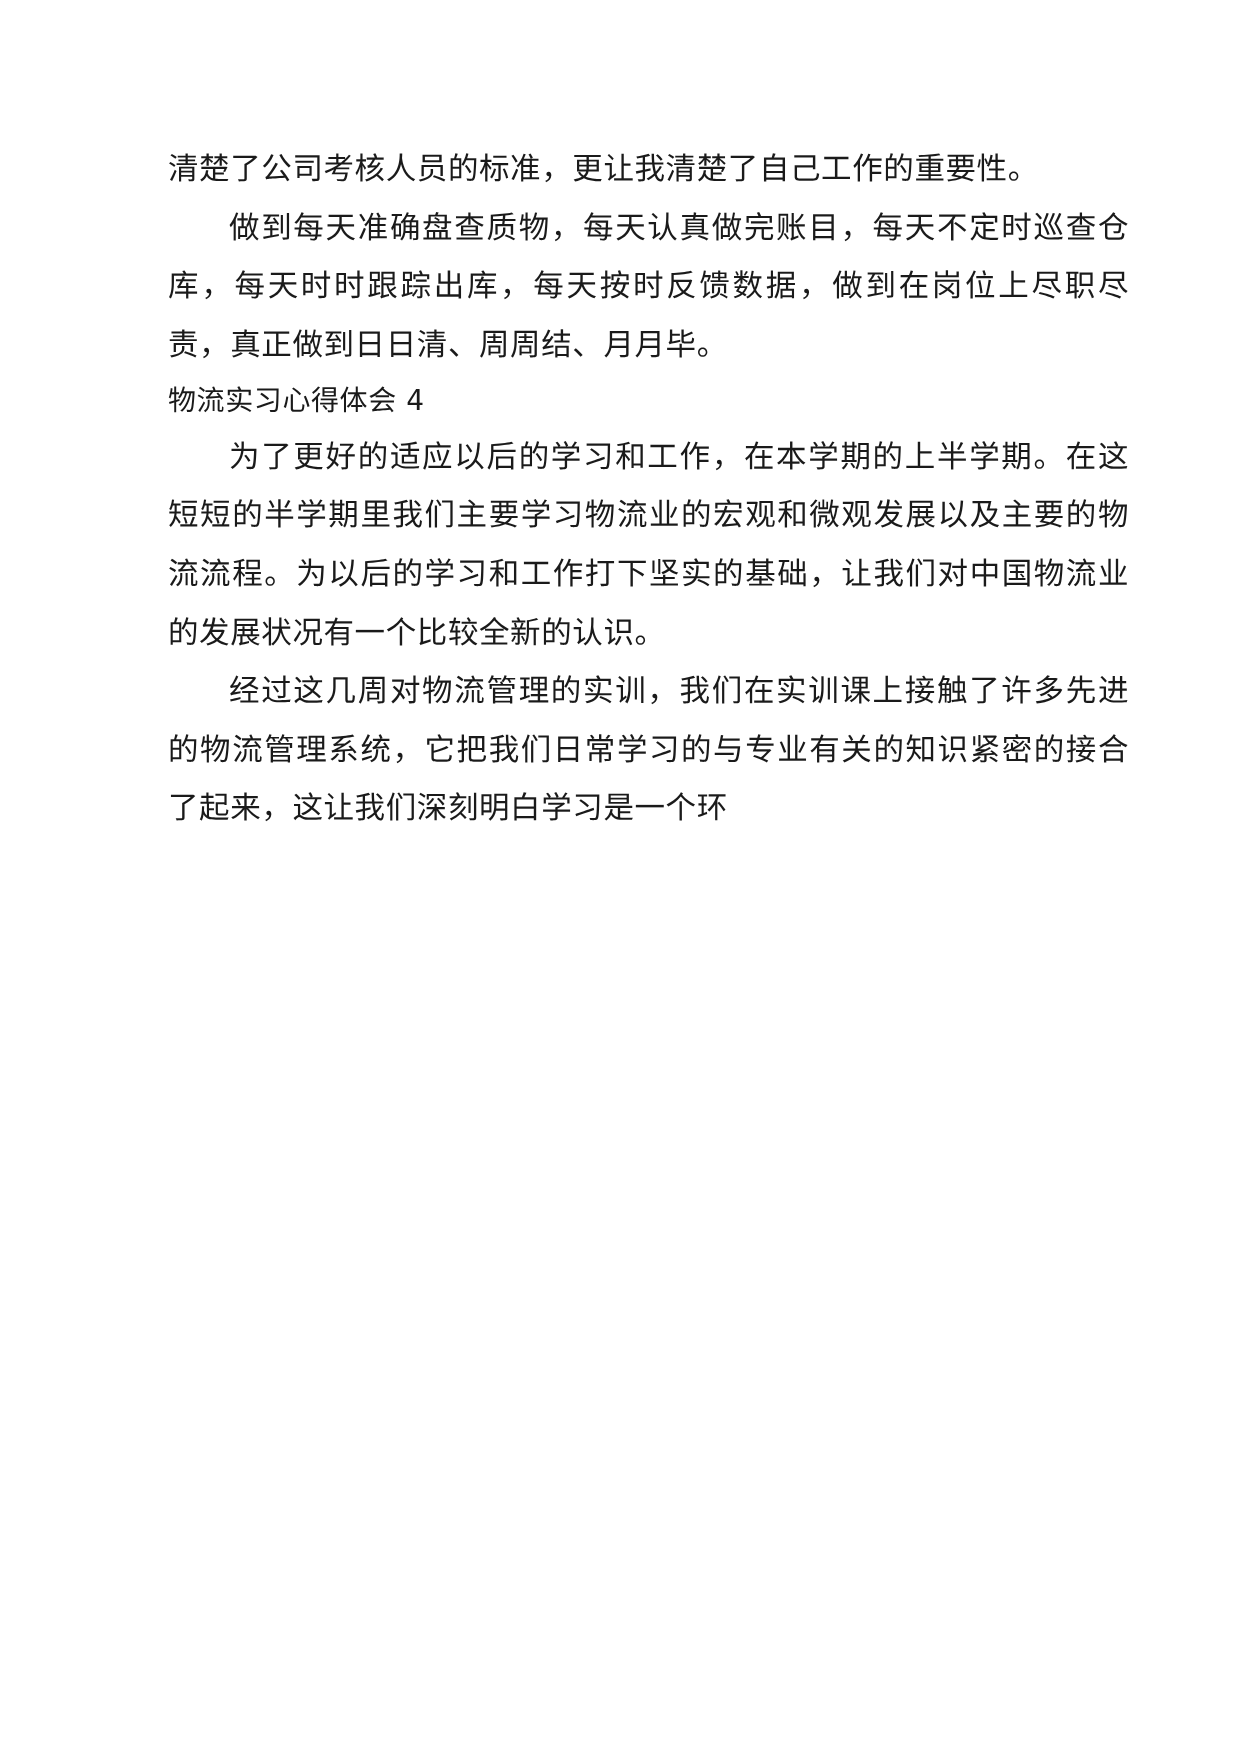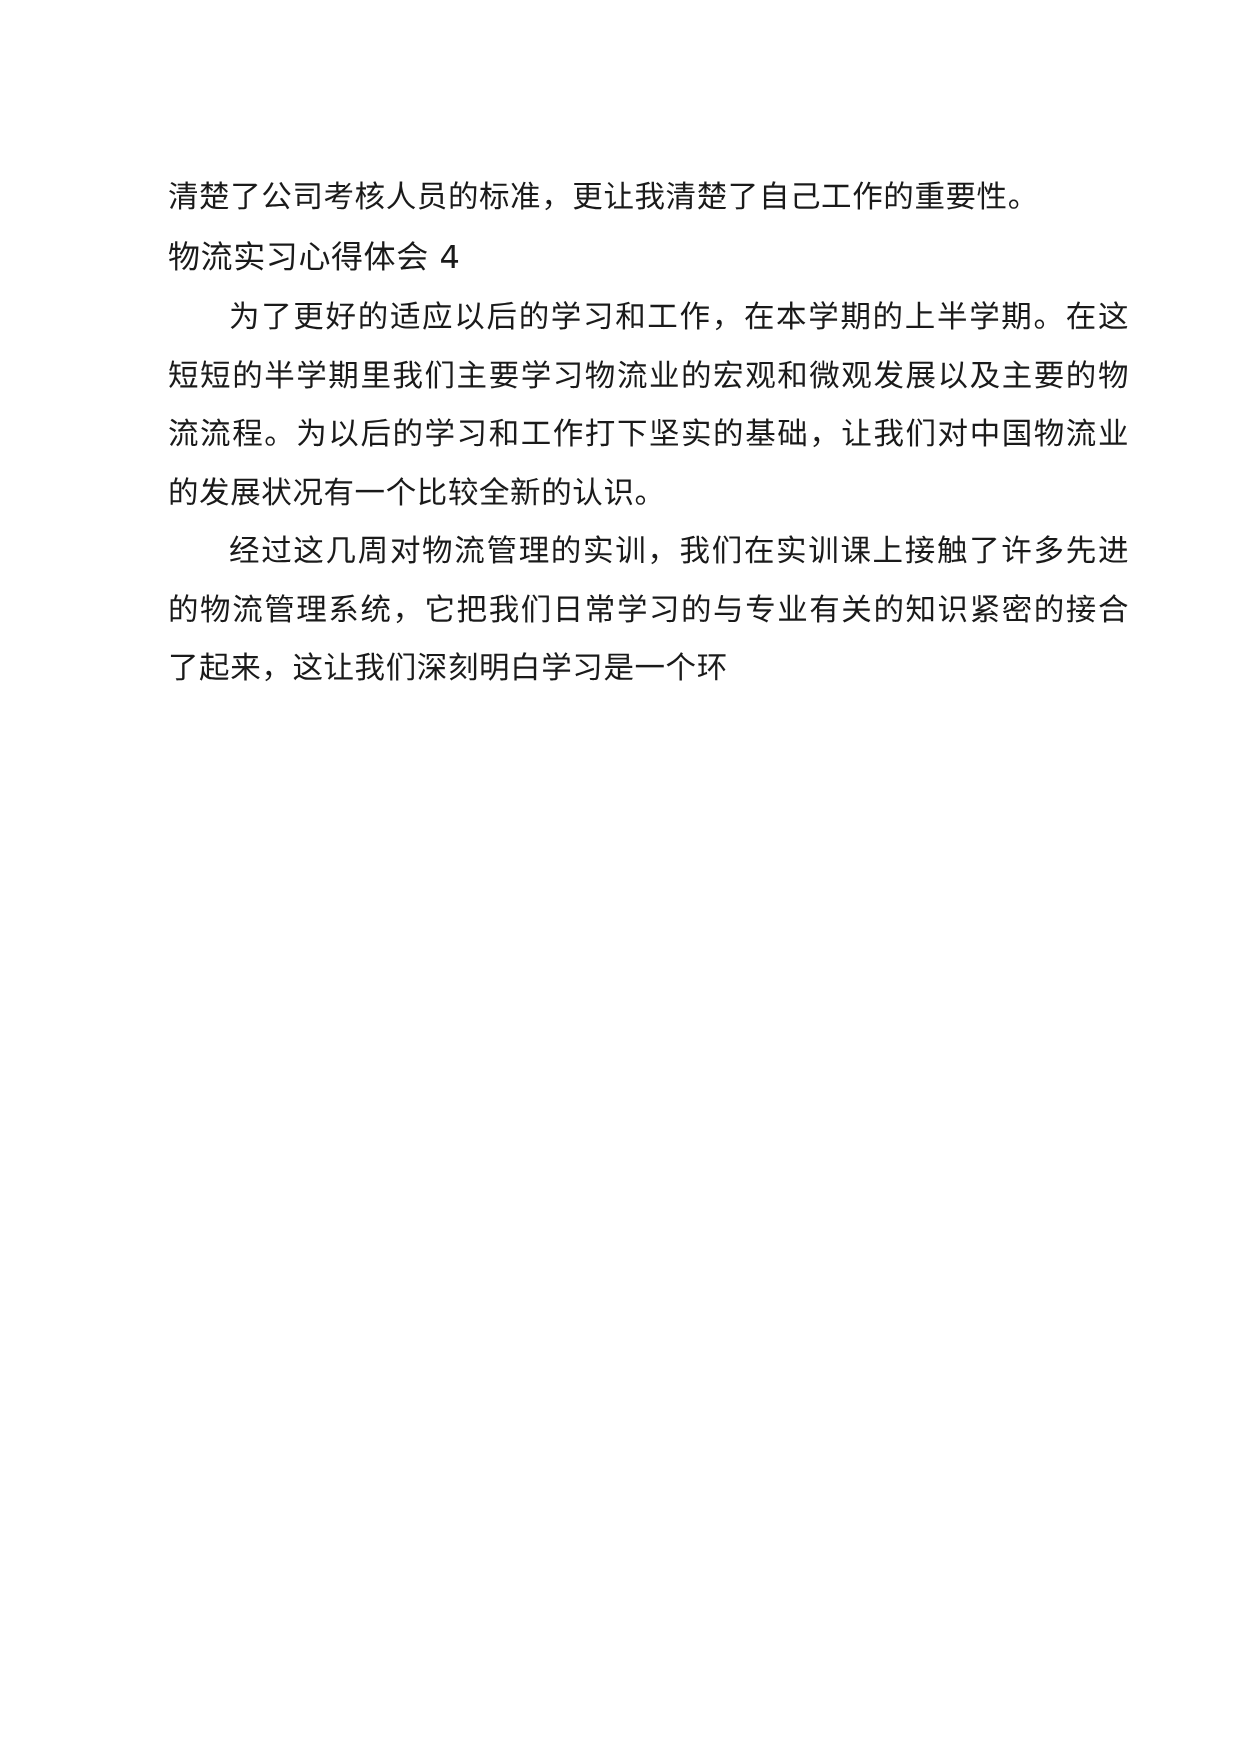--- a/index.html
+++ b/index.html
@@ -13,53 +13,53 @@
     font-family: "DejaVu Sans", "Liberation Sans", sans-serif;
     color: #1a1a1a;
     overflow: hidden;
   }
   .page {
     position: relative;
     width: 1241px;
     height: 1540px;
     box-sizing: border-box;
     padding: 140px 112px 60px 168px;
-    margin-top: 28px;
   }
   .doc-body {
     font-size: 30.5px;
     line-height: 1.92;
     letter-spacing: 0.6px;
     text-align: justify;
     text-justify: inter-ideograph;
   }
   p.para {
     margin: 0 0 0 0;
     text-indent: 2em;
   }
   p.para.noindent {
     text-indent: 0;
   }
   h2.heading {
     margin: 0;
-    font-size: 32px;
+    font-size: 28px;
     font-weight: normal;
     line-height: 1.92;
     letter-spacing: 0.6px;
     text-indent: 0;
   }
 </style>
 </head>
 <body>
 
 <div class="page">
   <div class="doc-body">
 
     <p class="para noindent">清楚了公司考核人员的标准，更让我清楚了自己工作的重要性。</p>
 
+    <p class="para">做到每天准确盘查质物，每天认真做完账目，每天不定时巡查仓库，每天时时跟踪出库，每天按时反馈数据，做到在岗位上尽职尽责，真正做到日日清、周周结、月月毕。</p>
 
 
 
     <h2 class="heading">物流实习心得体会 4</h2>
 
     <p class="para">为了更好的适应以后的学习和工作，在本学期的上半学期。在这短短的半学期里我们主要学习物流业的宏观和微观发展以及主要的物流流程。为以后的学习和工作打下坚实的基础，让我们对中国物流业的发展状况有一个比较全新的认识。</p>
 
     <p class="para">经过这几周对物流管理的实训，我们在实训课上接触了许多先进的物流管理系统，它把我们日常学习的与专业有关的知识紧密的接合了起来，这让我们深刻明白学习是一个环</p>
 
   </div>

